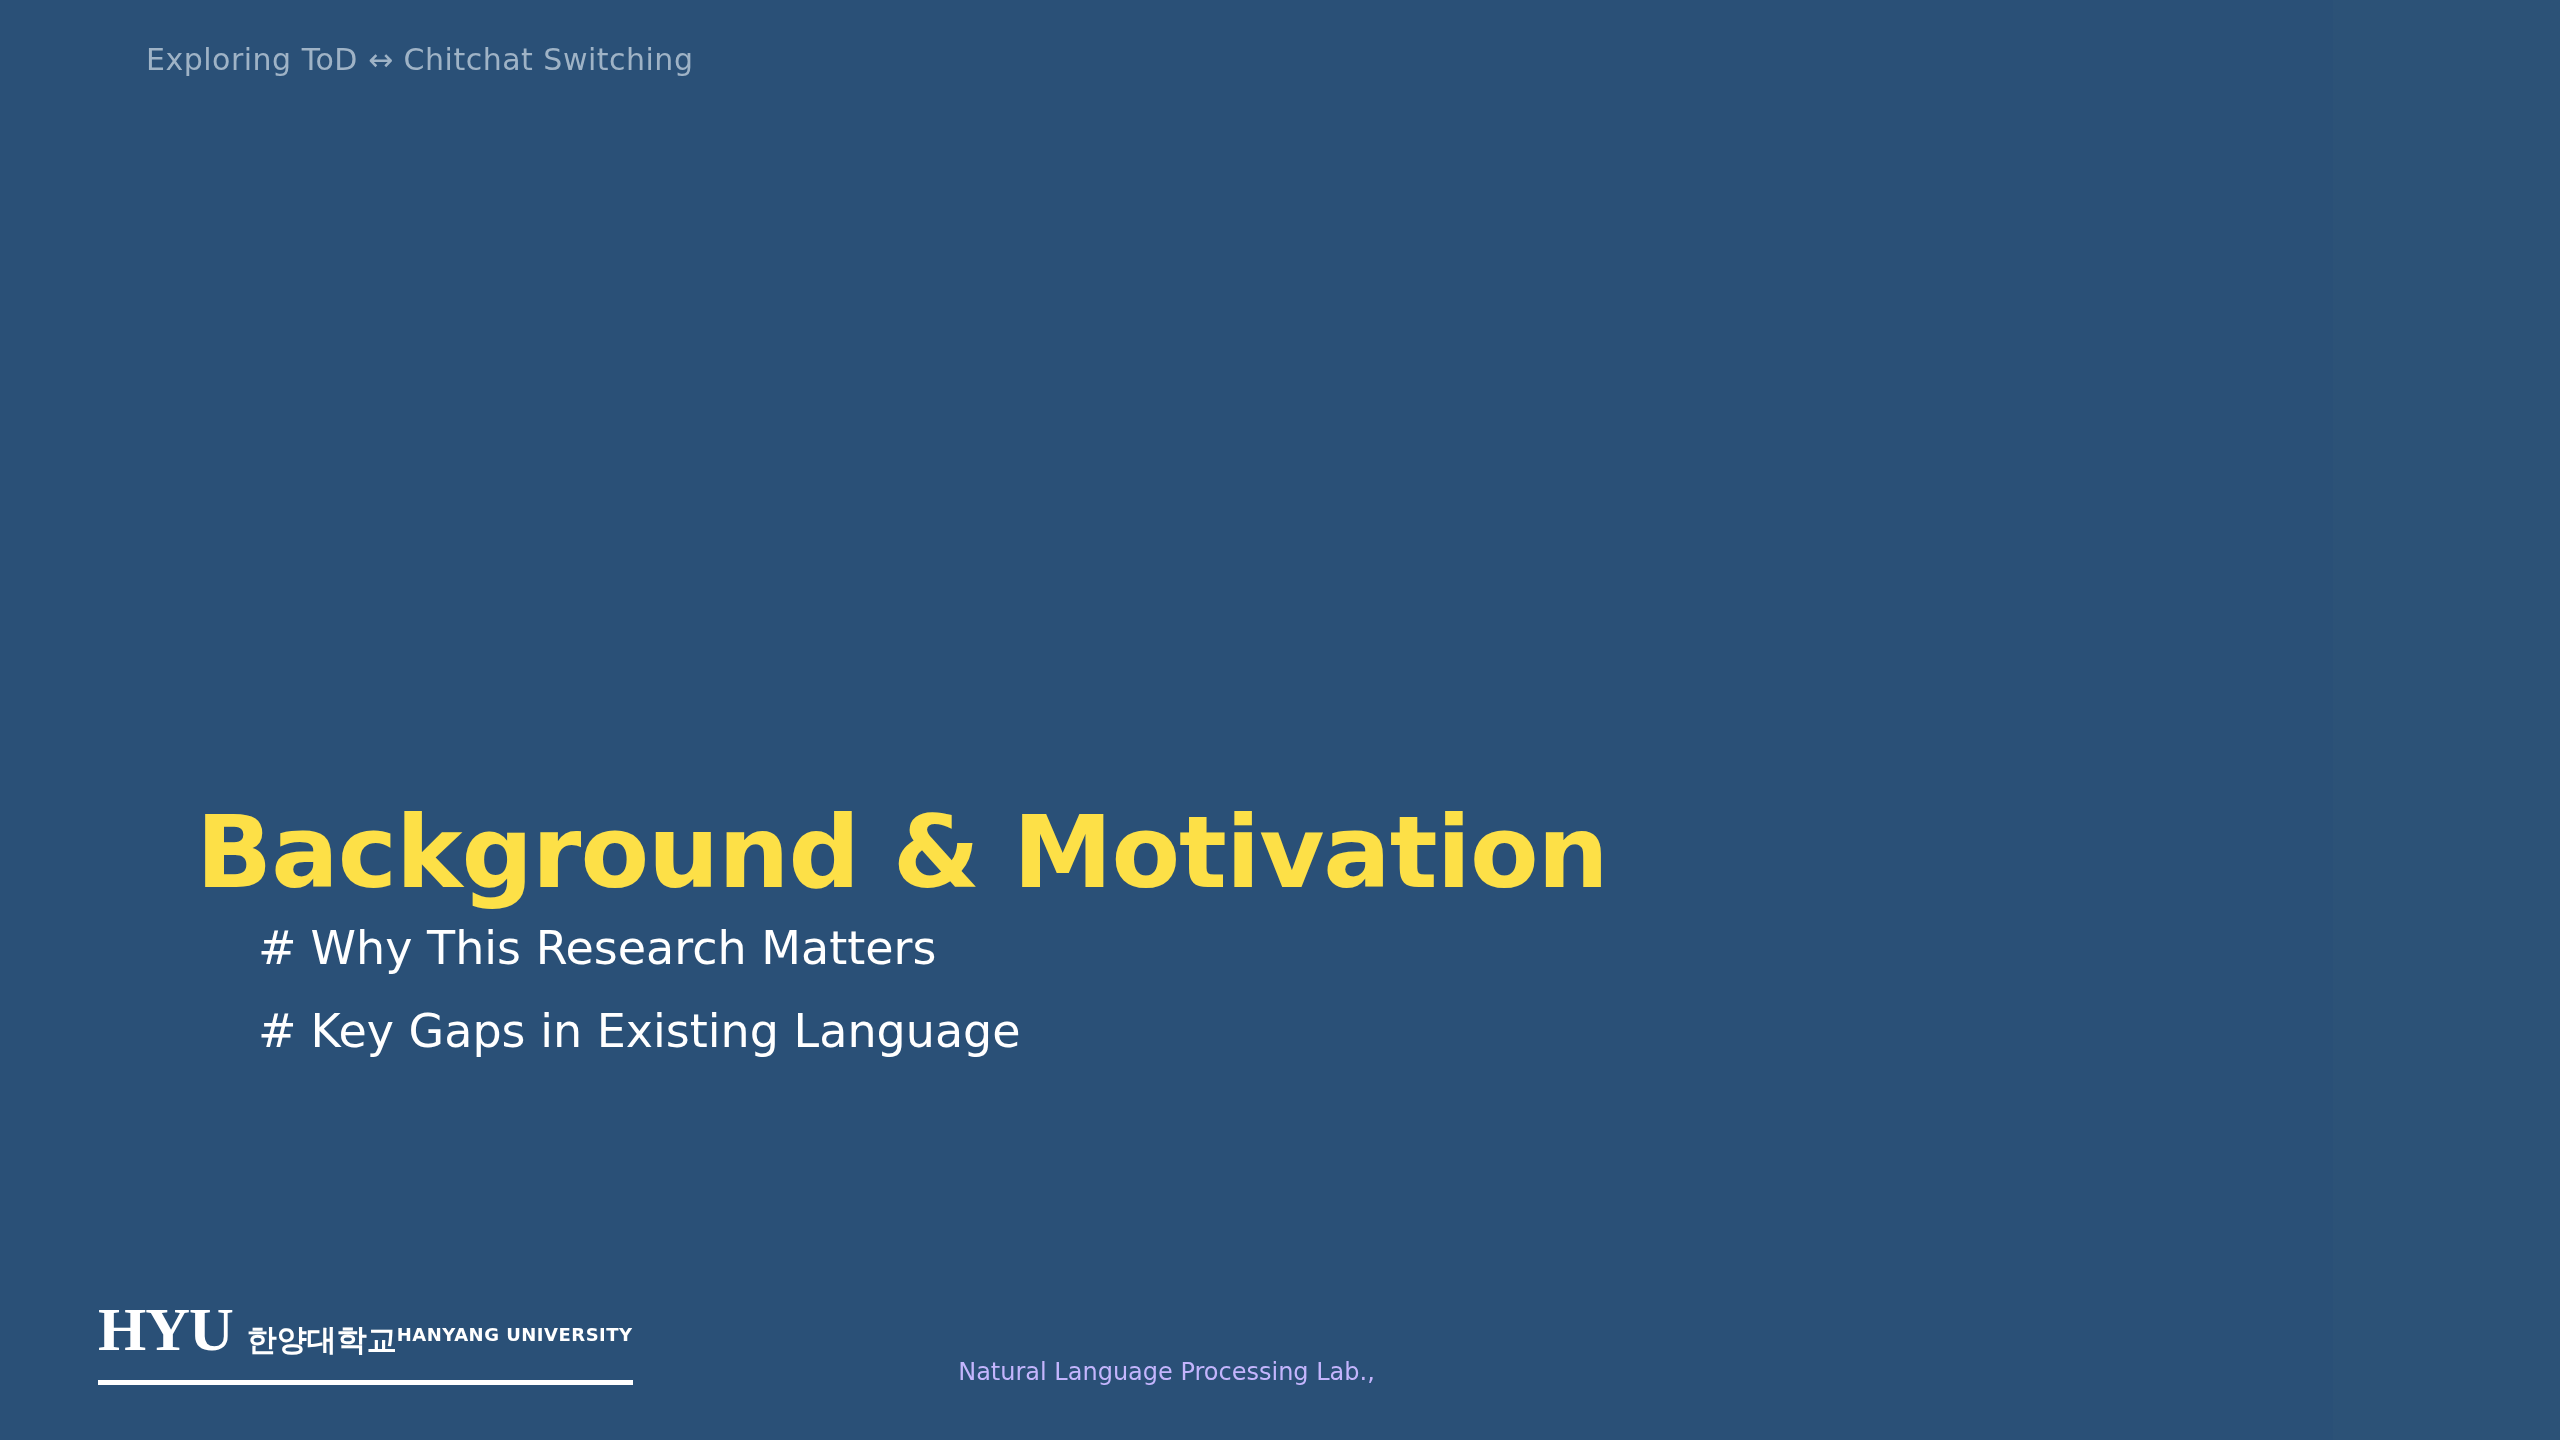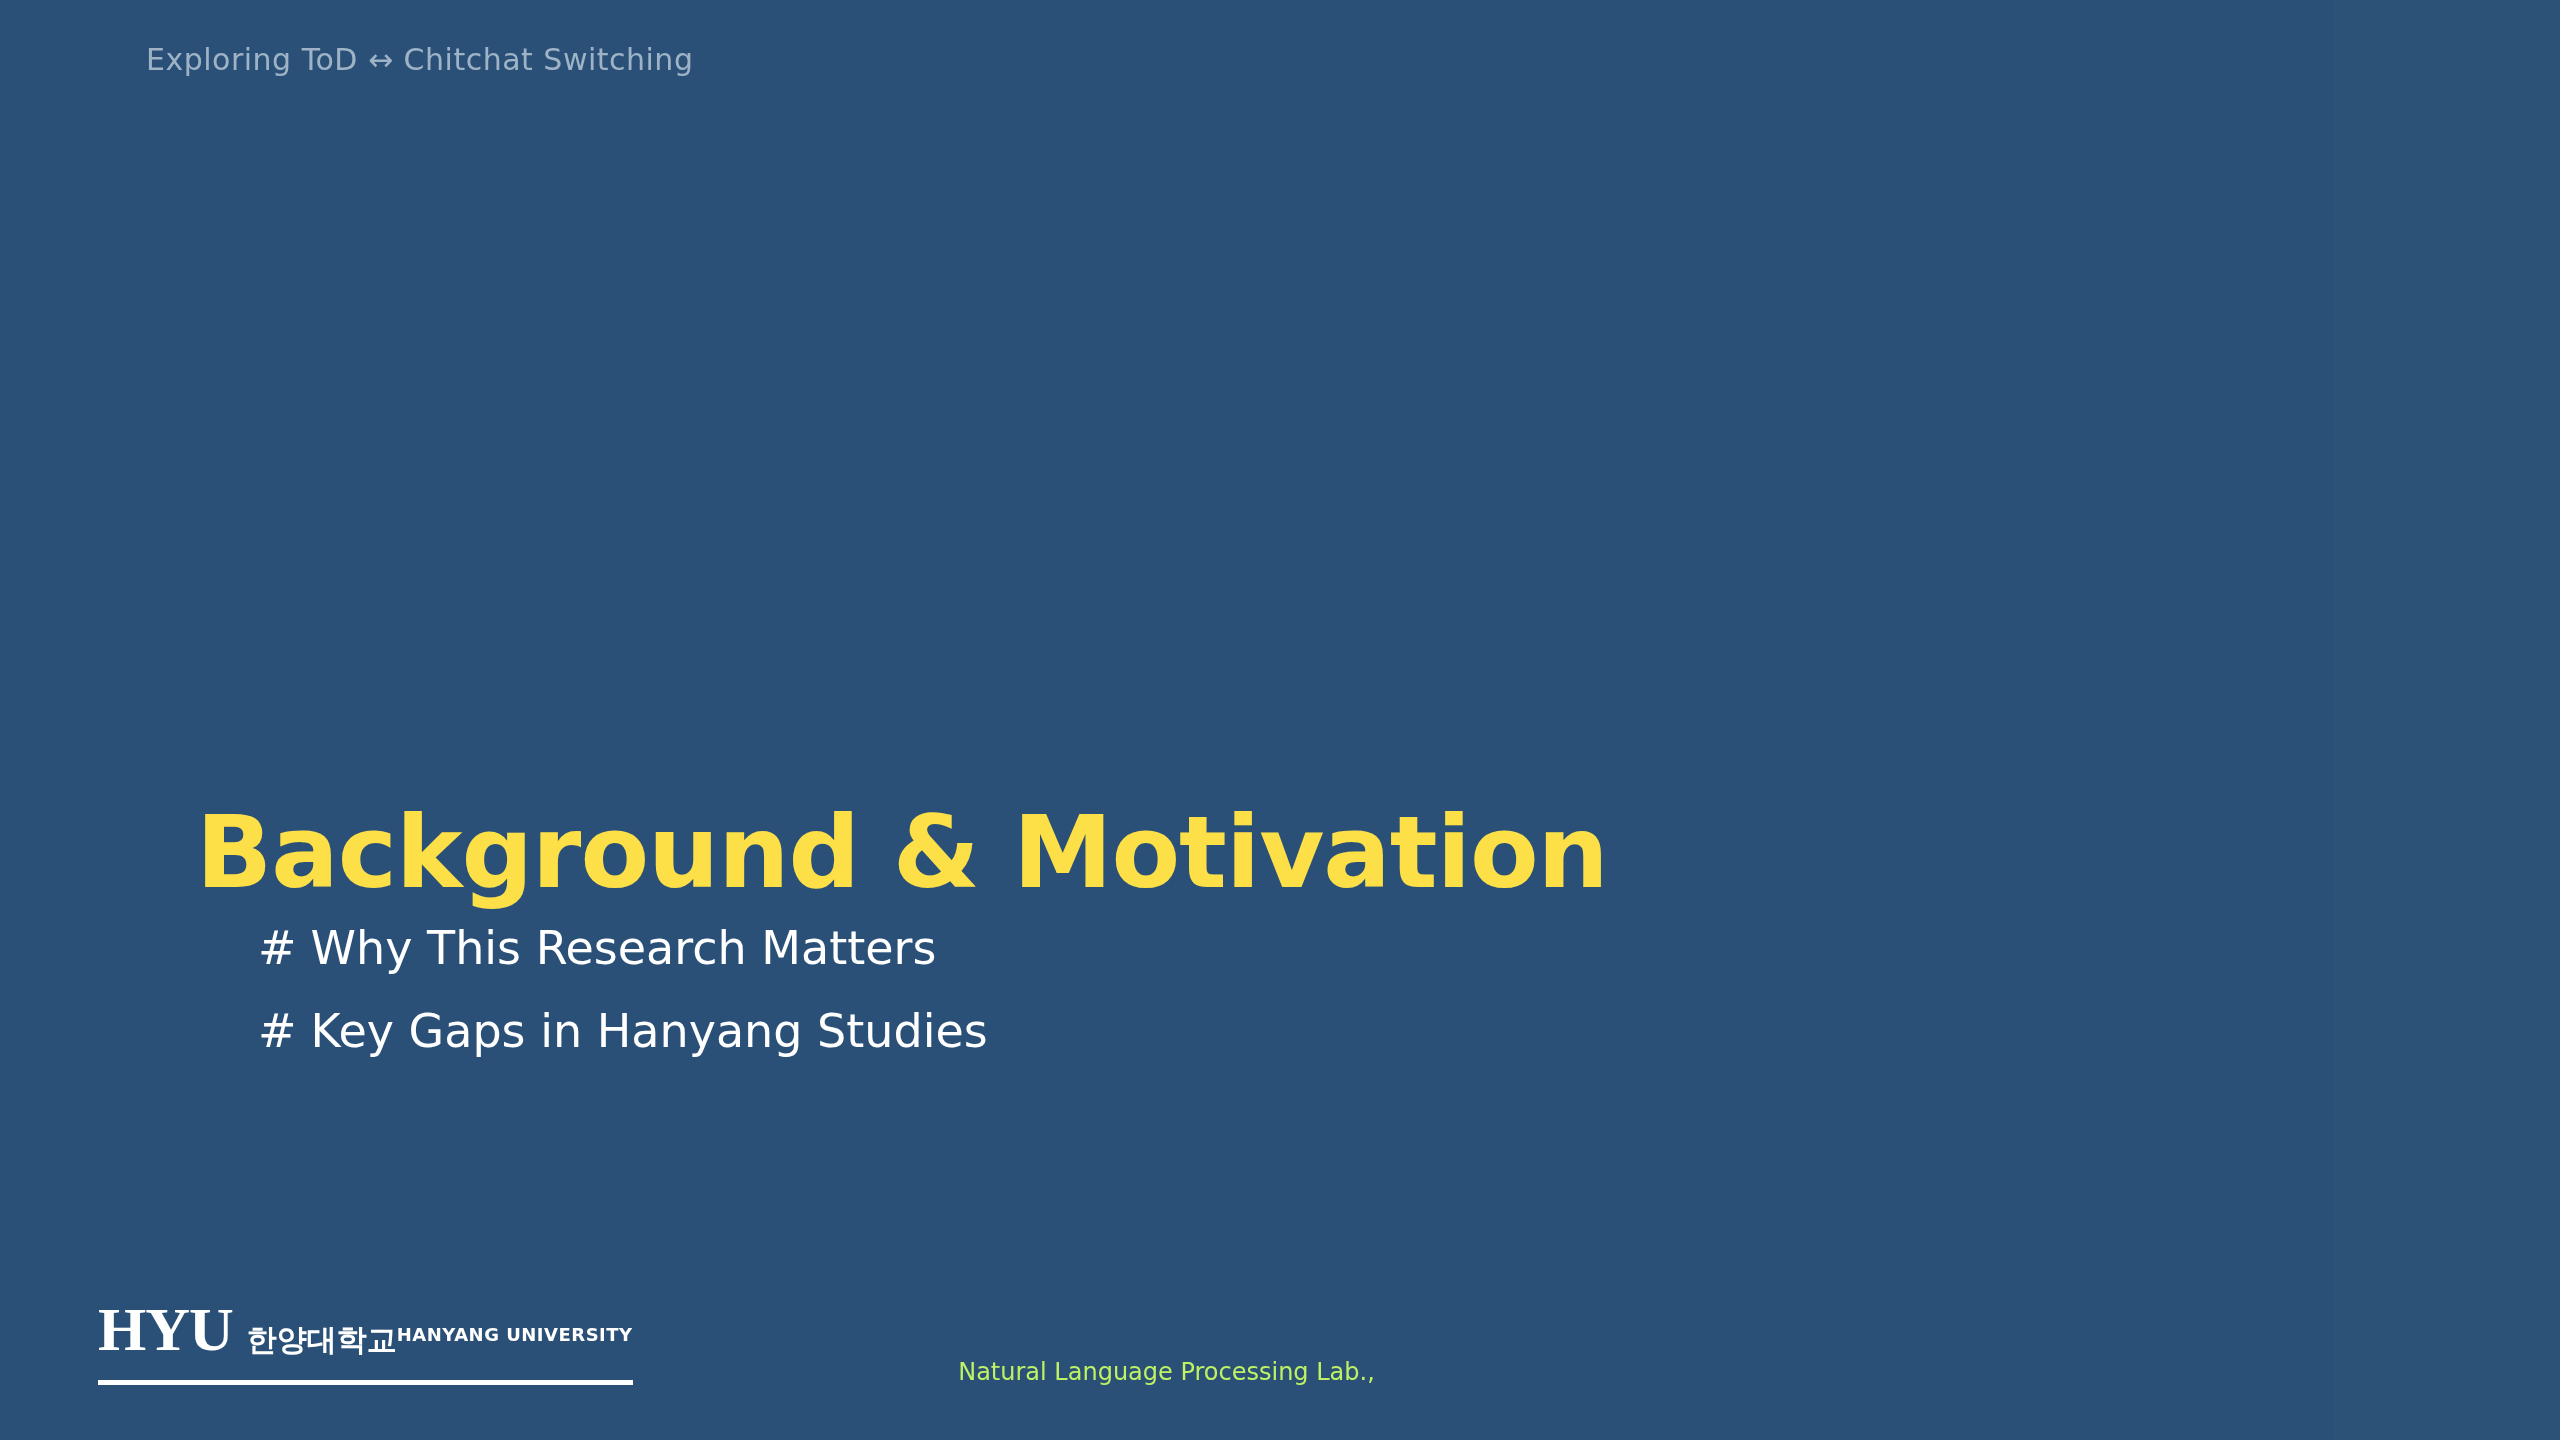--- a/index.html
+++ b/index.html
@@ -108,41 +108,41 @@
   }
   .footer-affiliation {
     position: absolute;
     left: 0;
     right: 0;
     bottom: 52px;
     text-align: center;
     font-family: "DejaVu Sans", sans-serif;
     font-size: 24px;
     line-height: 1.35;
-    color: #bef264;
+    color: #c4b5fd;
   }
   .footer-affiliation div {
     white-space: nowrap;
   }
 </style>
 </head>
 <body>
 
 <div class="slide">
 
   <div class="running-head">Exploring ToD ↔ Chitchat Switching</div>
 
   <div class="title-block">
     <h1 class="slide-title">Background &amp; Motivation</h1>
     <ul class="agenda">
       <li>
         <span class="hash">#</span><span>Why This Research Matters</span>
       </li>
       <li>
-        <span class="hash">#</span><span>Key Gaps in Hanyang Studies</span>
+        <span class="hash">#</span><span>Key Gaps in Existing Language</span>
       </li>
     </ul>
   </div>
 
   <div class="footer-logo">
     <div class="logo-box">
       <span class="logo-hyu">HYU</span>
       <span class="logo-right">
         <span class="logo-kr">한양대학교</span>
         <span class="logo-en">HANYANG UNIVERSITY</span>

